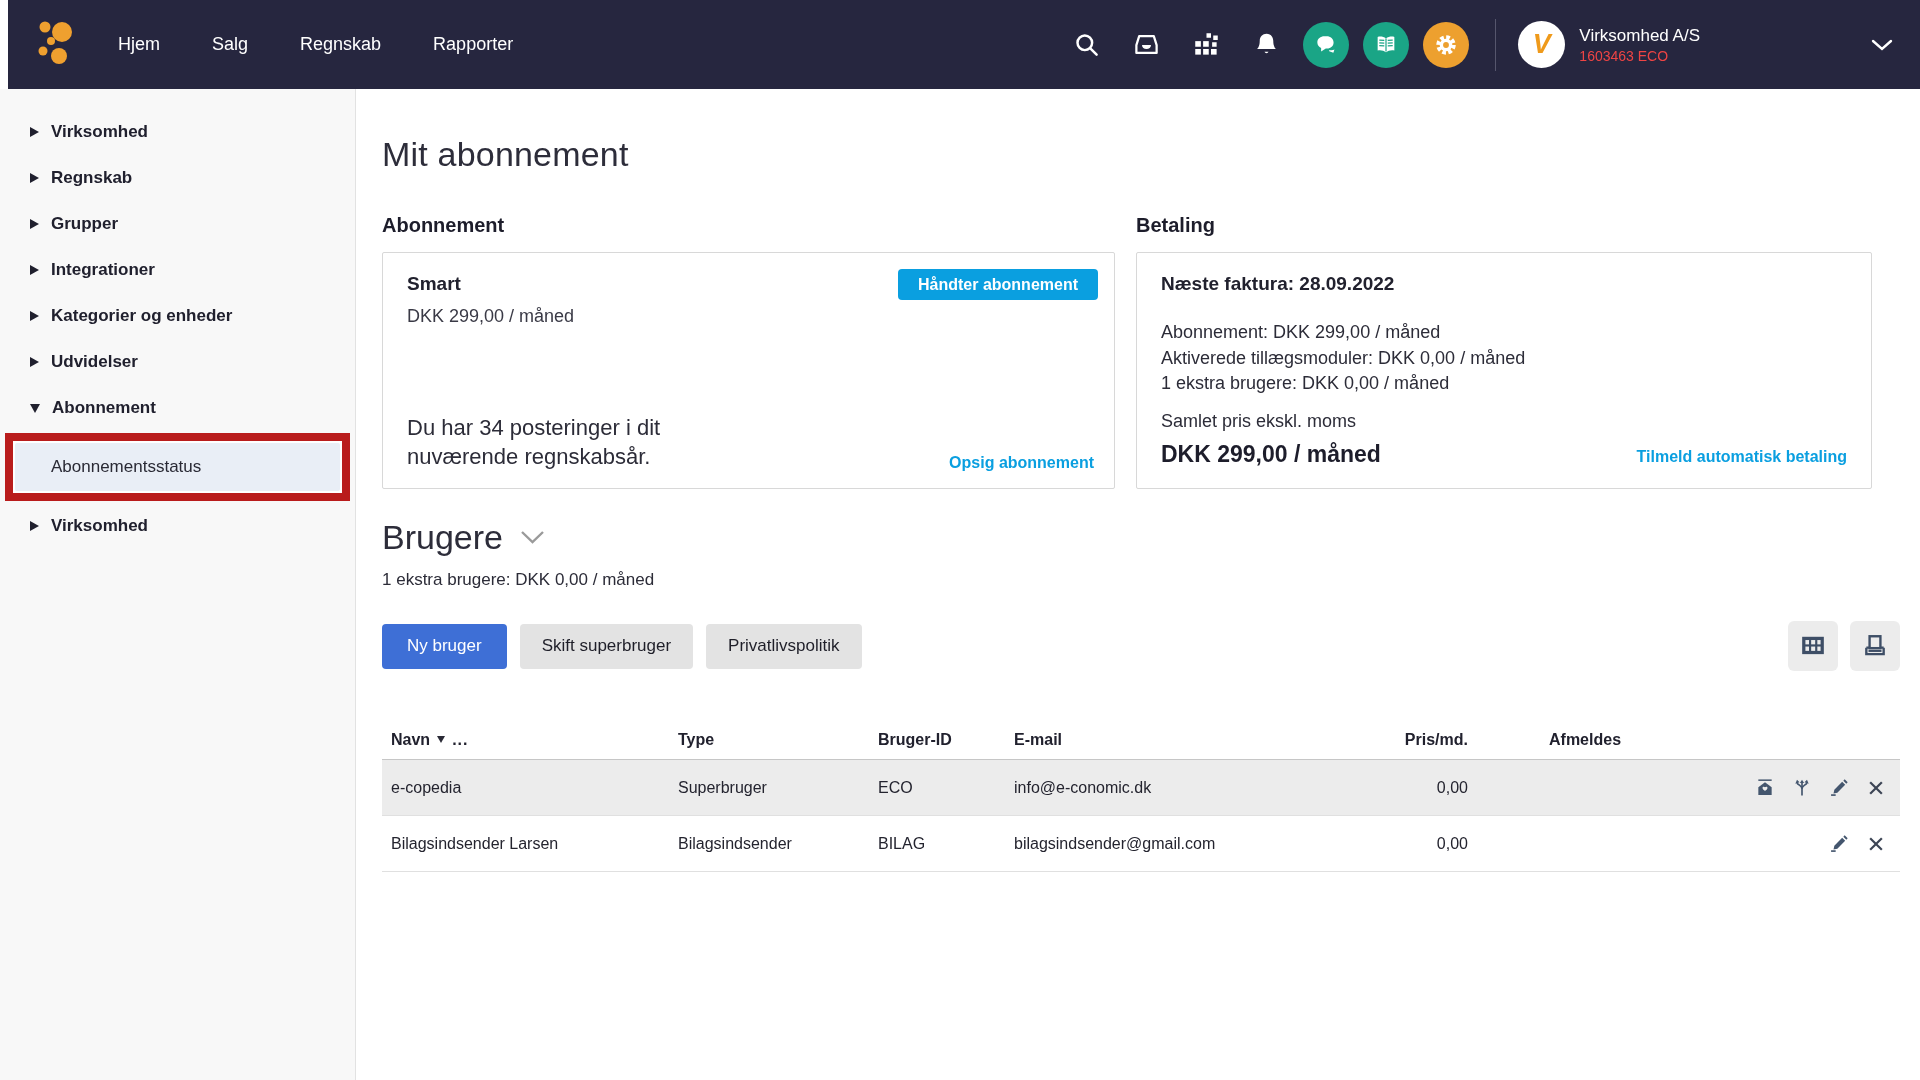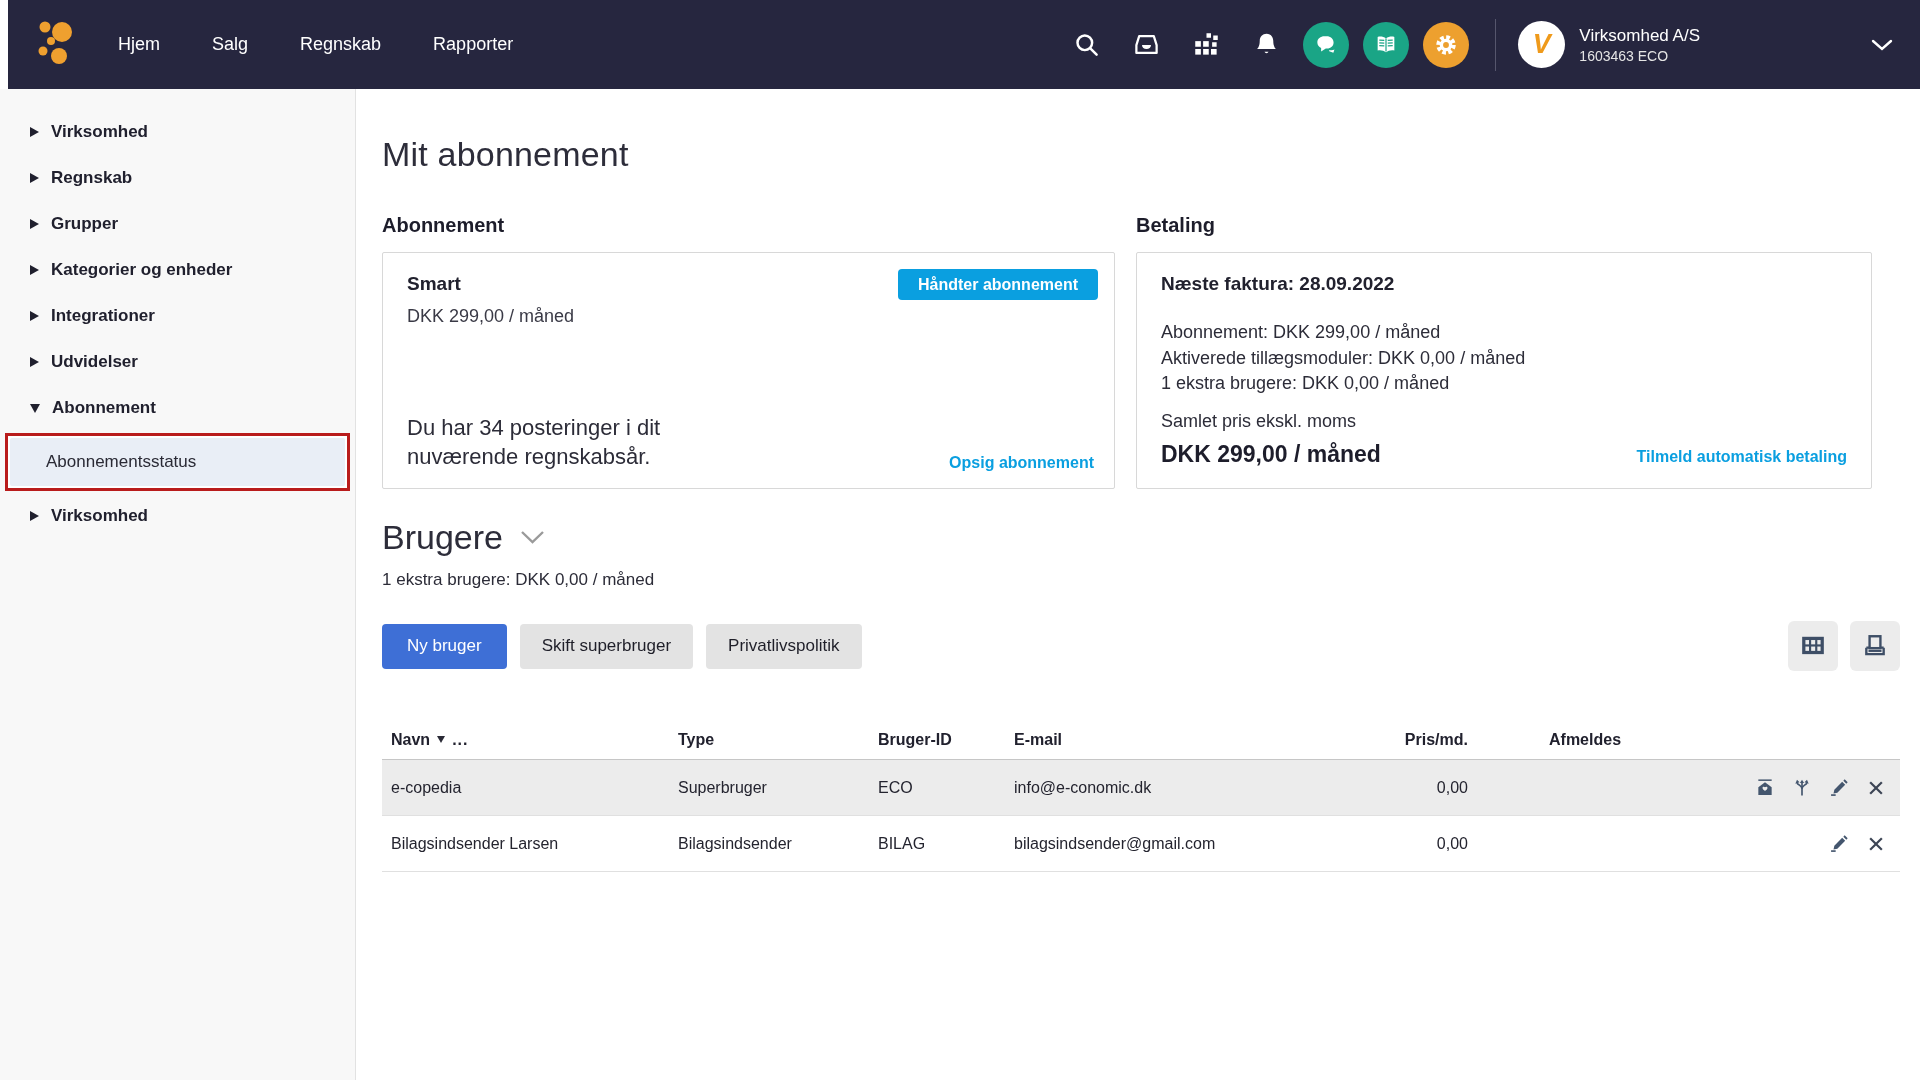--- a/index.html
+++ b/index.html
@@ -17,29 +17,29 @@
   .nav-ico svg { width:27px; height:27px; }
   .badge { width:46px; height:46px; border-radius:50%; display:flex; align-items:center; justify-content:center; margin-left:14px; cursor:pointer; }
   .badge.green { background:#1aa586; }
   .badge.orange { background:#eda02f; }
   .badge svg { width:26px; height:26px; }
   .nav-divider { width:1px; height:52px; background:#56566d; margin:0 22px 0 26px; }
   .account { display:flex; align-items:center; cursor:pointer; }
   .avatar { width:47px; height:47px; border-radius:50%; background:#fff; display:flex; align-items:center; justify-content:center; margin-right:14px; }
   .avatar span { color:#ef9a1b; font-size:27px; font-weight:bold; font-style:italic; }
   .acct-name { color:#fff; font-size:17px; line-height:1.3; }
-  .acct-id { color:#e5e5e5; font-size:14px; }
+  .acct-id { color:#ef4444; font-size:14px; }
   .acct-chevron { margin-left:170px; }
 
   
   .sidebar { position:absolute; top:89px; left:0; bottom:0; width:356px; background:#f8f8f8; border-right:1px solid #e2e2e2; padding-top:20px; }
   .side-item { display:flex; align-items:center; height:46px; padding-left:30px; cursor:pointer; font-size:17px; font-weight:bold; color:#20202e; }
   .tri-right { width:0; height:0; border-left:9px solid #20202e; border-top:5.5px solid transparent; border-bottom:5.5px solid transparent; margin-right:12px; flex:none; }
   .tri-down { width:0; height:0; border-top:9px solid #20202e; border-left:5.5px solid transparent; border-right:5.5px solid transparent; margin-right:12px; flex:none; }
-  .highlight-box { border:3px solid #b91c1c; margin:2px 5px 2px 5px; background:#fff; }
+  .highlight-box { border:8px solid #b91c1c; margin:2px 5px 2px 5px; background:#fff; }
   .side-sub { display:flex; align-items:center; height:48px; margin:2px; padding-left:36px; background:#e9eef6; font-size:17px; font-weight:normal; color:#2a2a35; cursor:pointer; border-radius:2px; }
 
   
   .main { position:absolute; top:89px; left:357px; right:0; bottom:0; background:#fff; padding:46px 20px 0 25px; }
   .page-title { font-size:34px; font-weight:400; color:#2d2d3a; letter-spacing:0.2px; margin-bottom:40px; }
 
   .cards { display:grid; grid-template-columns:733px 736px; gap:21px; }
   .sec-heading { font-size:20px; font-weight:bold; color:#1d1d2b; margin-bottom:15px; }
   .card { border:1px solid #d8d8d8; border-radius:2px; background:#fff; height:237px; position:relative; padding:20px 24px; }
 
@@ -190,25 +190,25 @@
     <div class="side-item">
       <span class="tri-right"></span>
       <span>Regnskab</span>
     </div>
     <div class="side-item">
       <span class="tri-right"></span>
       <span>Grupper</span>
     </div>
     <div class="side-item">
       <span class="tri-right"></span>
+      <span>Integrationer</span>
+    </div>
+    <div class="side-item">
+      <span class="tri-right"></span>
       <span>Kategorier og enheder</span>
-    </div>
-    <div class="side-item">
-      <span class="tri-right"></span>
-      <span>Integrationer</span>
     </div>
     <div class="side-item">
       <span class="tri-right"></span>
       <span>Udvidelser</span>
     </div>
     <div class="side-item">
       <span class="tri-down"></span>
       <span>Abonnement</span>
     </div>
     <div class="highlight-box">

